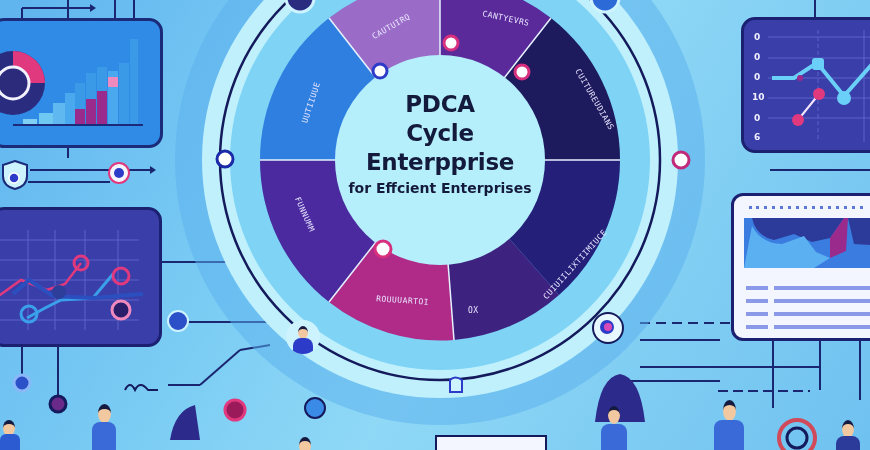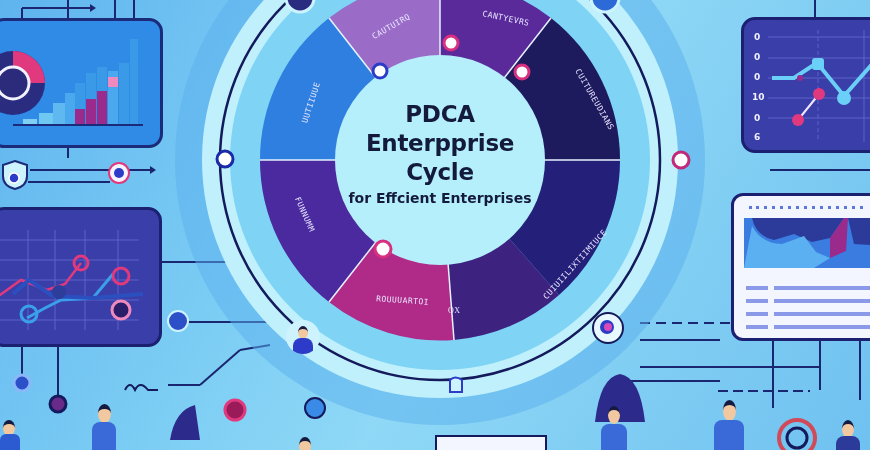--- a/index.html
+++ b/index.html
@@ -1,21 +1,21 @@
 <!DOCTYPE html>
 <html><head>
 <meta charset="utf-8">
 <style>
   html,body{margin:0;padding:0;}
   body{width:870px;height:450px;overflow:hidden;position:relative;
     background:linear-gradient(120deg,#5fb4ee 0%,#7ccdf4 35%,#8fd8f6 55%,#6fc1f0 100%);
     font-family:"Liberation Sans",sans-serif;}
   .abs{position:absolute;}
   svg{display:block;}
-  .title-block{position:absolute;left:330px;top:100px;width:220px;text-align:center;color:#141a3c;}
+  .title-block{position:absolute;left:330px;top:90px;width:220px;text-align:center;color:#141a3c;}
   .title-line{font-family:"DejaVu Sans",sans-serif;font-weight:bold;font-size:23px;line-height:29px;letter-spacing:-0.3px;}
   .sub-line{font-family:"DejaVu Sans",sans-serif;font-size:14px;line-height:18px;font-weight:600;text-align:center;}
   .seg-label{position:absolute;font-family:"DejaVu Sans Mono",monospace;font-size:8px;color:#e8e6ff;letter-spacing:0.5px;white-space:nowrap;transform-origin:center;}
 </style>
 </head>
 <body>
 
 <svg class="abs" style="left:0;top:0" width="870" height="450">
   <g stroke="#1a2770" stroke-width="2" fill="none">
     <line x1="22" y1="8" x2="90" y2="8"></line>
@@ -143,29 +143,29 @@
   <circle cx="681" cy="160" r="8" fill="#fff" stroke="#c02a7a" stroke-width="3"></circle>
   <circle cx="383" cy="249" r="8" fill="#fff" stroke="#d6307e" stroke-width="3"></circle>
   <circle cx="300" cy="-2" r="14" fill="#2a2c80" stroke="#cdf3ff" stroke-width="3"></circle>
   <circle cx="605" cy="-2" r="14" fill="#2c6ad8" stroke="#cdf3ff" stroke-width="3"></circle>
 </svg>
 
 <div class="seg-label" style="left:370px;top:22px;transform:rotate(-30deg);">CAUTUIRQ</div>
 <div class="seg-label" style="left:482px;top:14px;transform:rotate(12deg);">CANTYEVRS</div>
 <div class="seg-label" style="left:560px;top:95px;transform:rotate(60deg);">CUITUREUDIANS</div>
 <div class="seg-label" style="left:530px;top:260px;transform:rotate(-48deg);">CUIUIILIXTIIMIUCE</div>
-<div class="seg-label" style="left:448px;top:306px;font-family:Liberation Serif, serif;">OX</div>
+<div class="seg-label" style="left:468px;top:306px;">OX</div>
 <div class="seg-label" style="left:376px;top:296px;transform:rotate(4deg);">ROUUUARTOI</div>
 <div class="seg-label" style="left:286px;top:210px;transform:rotate(66deg);">FUNNUMM</div>
 <div class="seg-label" style="left:290px;top:98px;transform:rotate(-72deg);">UUTIIUUE</div>
 
 <div class="title-block">
   <div class="title-line">PDCA</div>
+  <div class="title-line">Cycle</div>
   <div class="title-line">Enterpprise</div>
-  <div class="title-line">Cycle</div>
   <div class="sub-line" style="margin-top:2px;">for Effcient Enterprises</div>
 </div>
 
 <div class="abs" style="left:286px;top:320px;width:34px;height:34px;border-radius:50%;background:#cdf3ff;overflow:hidden;">
   <div style="position:absolute;left:12px;top:6px;width:10px;height:10px;border-radius:50%;background:#f2c8a0;border-top:3px solid #1a1a40;"></div>
   <div style="position:absolute;left:7px;top:18px;width:20px;height:16px;border-radius:8px 8px 0 0;background:#2c3cc8;"></div>
 </div>
 <div class="abs" style="left:592px;top:312px;width:28px;height:28px;border-radius:50%;background:#e8f8ff;border:2px solid #141a5c;">
   <div style="position:absolute;left:6px;top:6px;width:14px;height:14px;border-radius:50%;background:#2c3cc8;"></div>
   <div style="position:absolute;left:10px;top:9px;width:8px;height:8px;border-radius:50%;background:#d84ab8;"></div>

